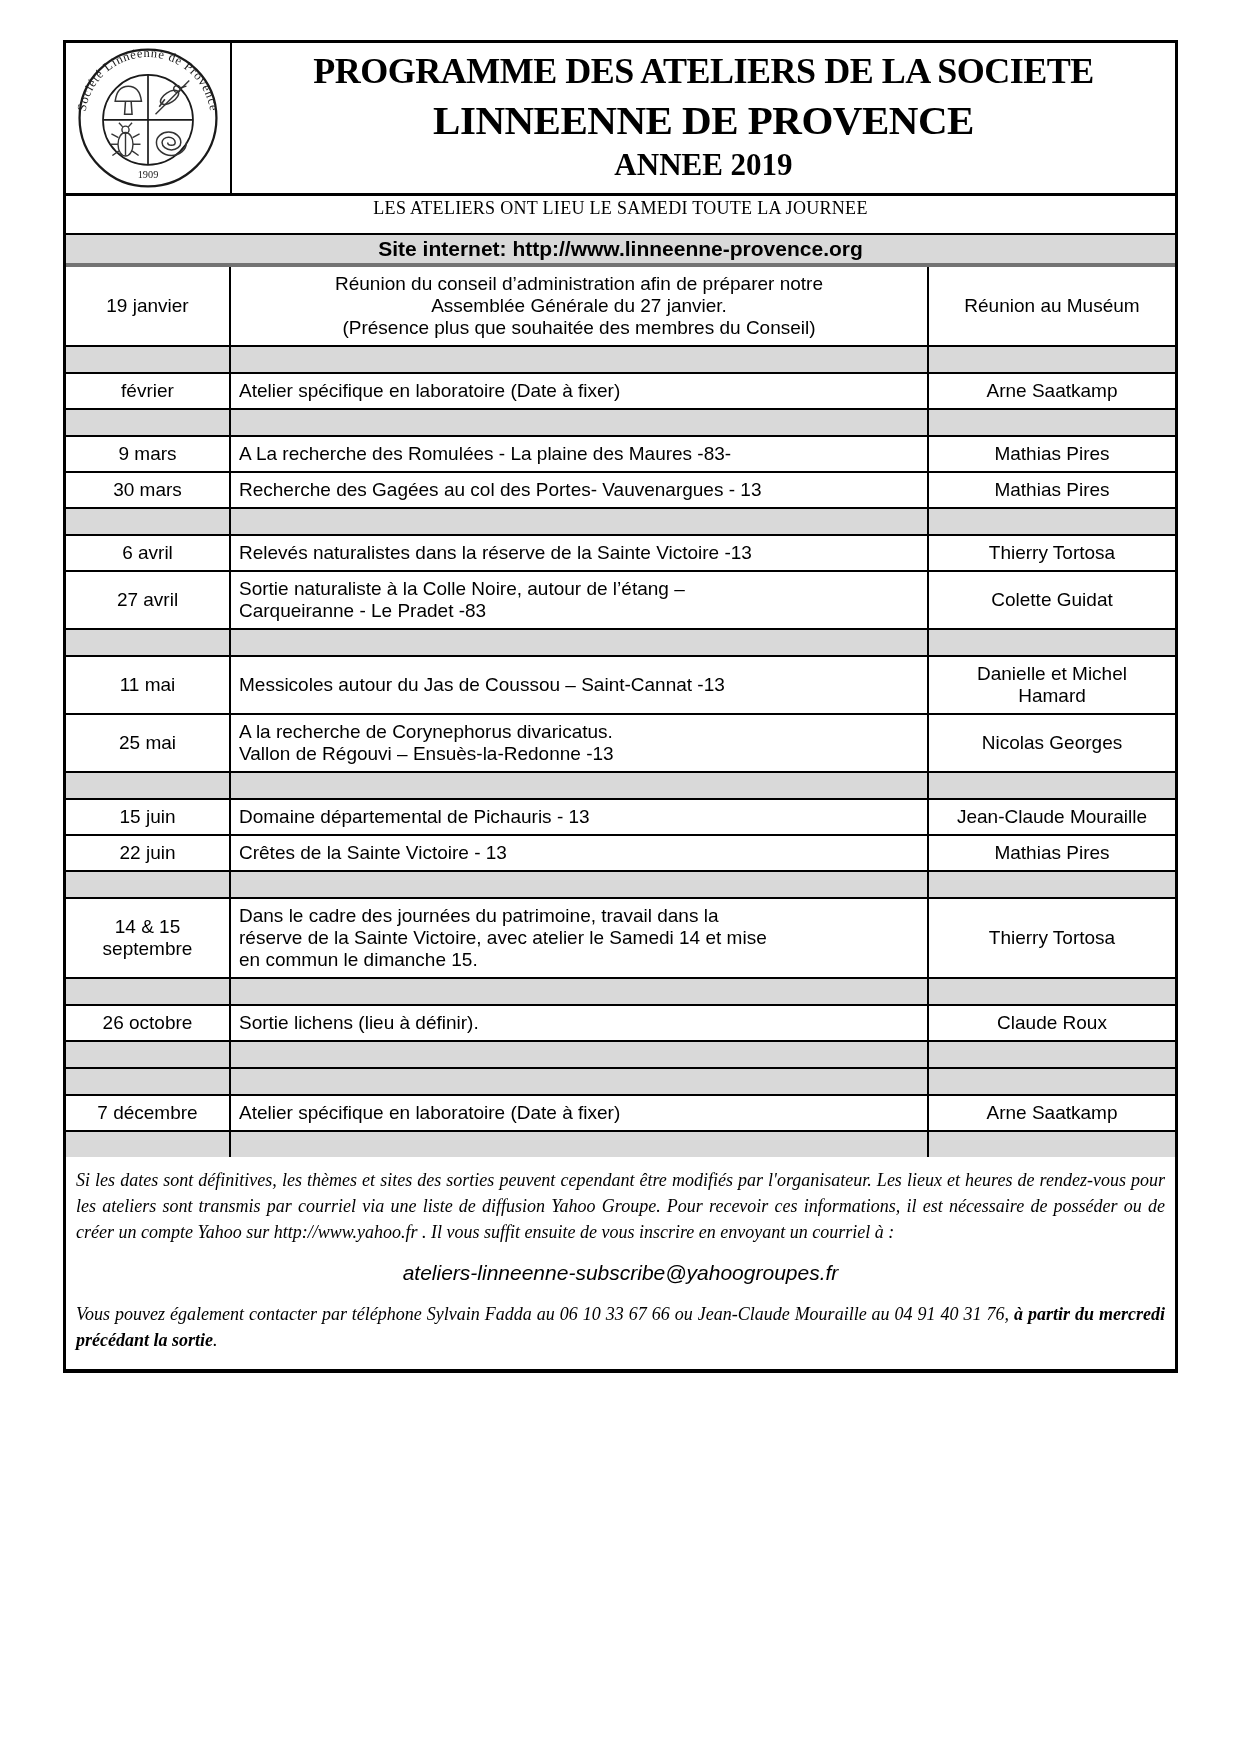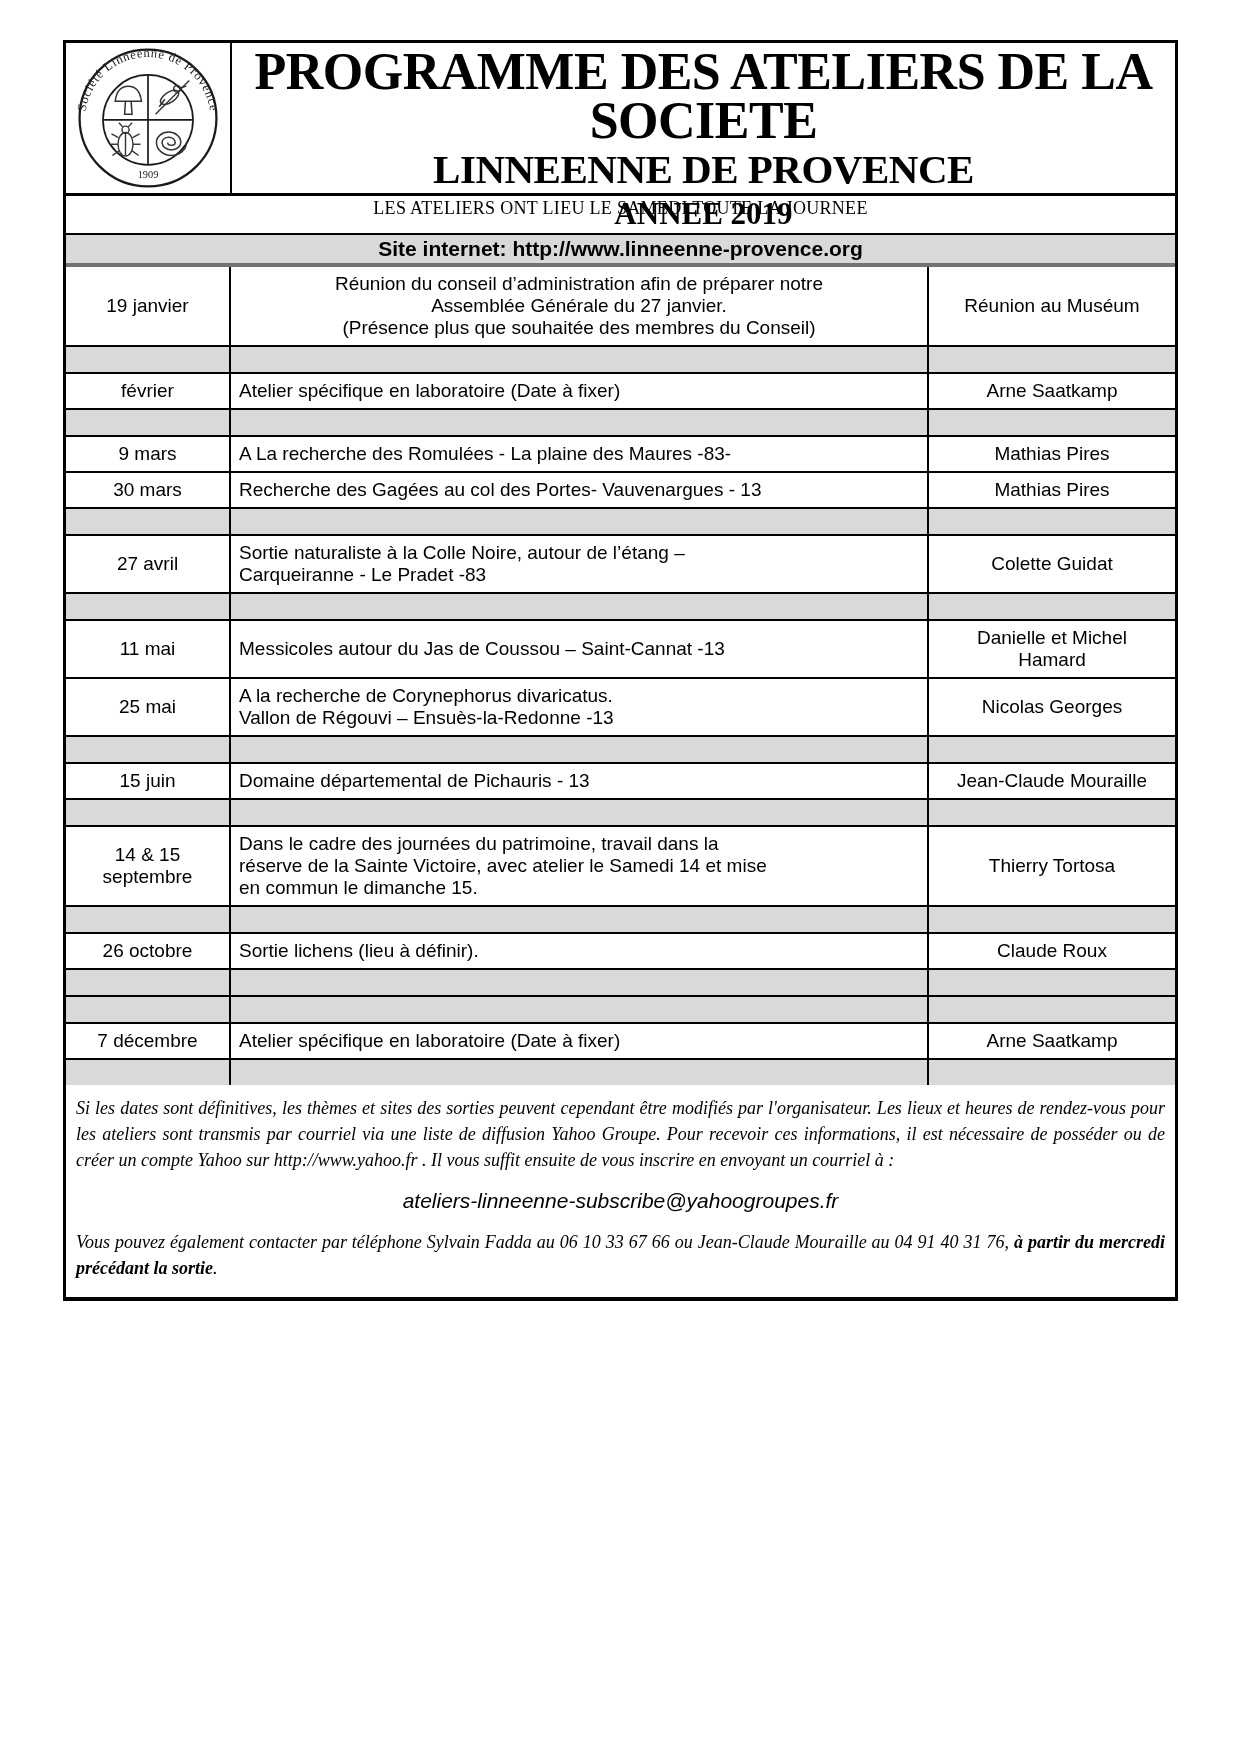--- a/index.html
+++ b/index.html
@@ -15,21 +15,21 @@
   
   .header-row{display:flex;border-bottom:3px solid #000;height:150px;}
   .logo-cell{
     width:164px;flex:0 0 164px;border-right:2px solid #000;
     display:flex;align-items:center;justify-content:center;
   }
   .title-cell{
     flex:1;text-align:center;font-family:"Liberation Serif",serif;
     font-weight:bold;padding-top:4px;
   }
-  .title-l1{font-size:52px;line-height:49px;letter-spacing:-0.5px;}
+  .title-l1{font-size:36px;line-height:49px;letter-spacing:-0.5px;}
   .title-l2{font-size:41px;line-height:49px;letter-spacing:-0.5px;}
   .title-l3{font-size:31px;line-height:40px;}
   
   .banner-row{
     border-bottom:2px solid #000;text-align:center;
     font-family:"Liberation Serif",serif;font-size:18px;line-height:22px;
     padding:1px 0 14px;letter-spacing:0.3px;
   }
   .site-row{
     border-bottom:4px solid #737373;background:#d9d9d9;text-align:center;
@@ -174,20 +174,25 @@
     <td class="desc-cell">Recherche des Gagées au col des Portes- Vauvenargues - 13</td>
     <td class="who-cell">Mathias Pires</td>
   </tr>
 
   <tr class="spacer">
     <td></td>
     <td></td>
     <td></td>
   </tr>
 
+  <tr>
+    <td class="date-cell">6 avril</td>
+    <td class="desc-cell">Relevés naturalistes dans la réserve de la Sainte Victoire -13</td>
+    <td class="who-cell">Thierry Tortosa</td>
+  </tr>
 
   <tr>
     <td class="date-cell">27 avril</td>
     <td class="desc-cell">Sortie naturaliste à la Colle Noire, autour de l’étang –
 Carqueiranne - Le Pradet -83</td>
     <td class="who-cell">Colette Guidat</td>
   </tr>
 
   <tr class="spacer">
     <td></td>
@@ -214,20 +219,25 @@
     <td></td>
     <td></td>
   </tr>
 
   <tr>
     <td class="date-cell">15 juin</td>
     <td class="desc-cell">Domaine départemental de Pichauris - 13</td>
     <td class="who-cell">Jean-Claude Mouraille</td>
   </tr>
 
+  <tr>
+    <td class="date-cell">22 juin</td>
+    <td class="desc-cell">Crêtes de la Sainte Victoire - 13</td>
+    <td class="who-cell">Mathias Pires</td>
+  </tr>
 
   <tr class="spacer">
     <td></td>
     <td></td>
     <td></td>
   </tr>
 
   <tr>
     <td class="date-cell">14  &amp; 15
 septembre</td>

